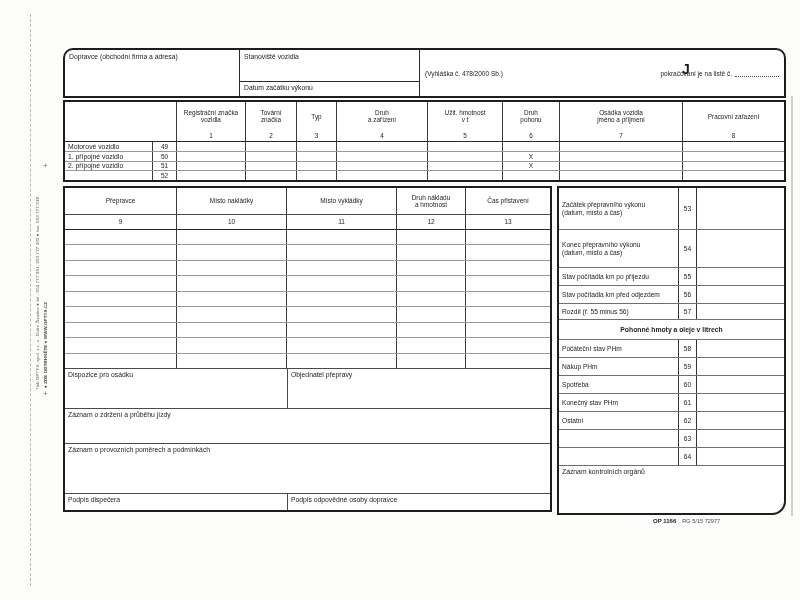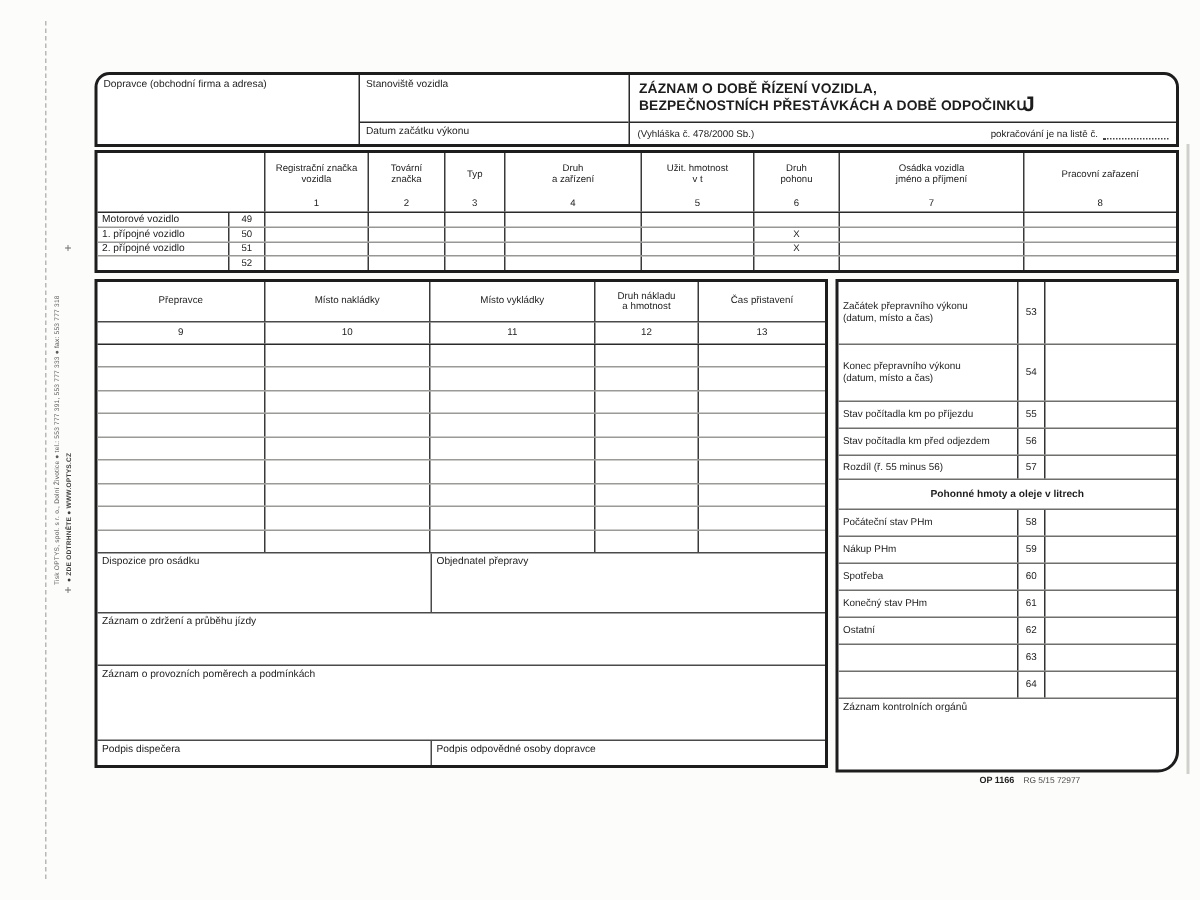--- a/index.html
+++ b/index.html
@@ -115,24 +115,20 @@
     </div>
     <div class="c2">
       <div class="r1">
         <span>Stanoviště vozidla</span>
       </div>
       <div class="r2">
         <span>Datum začátku výkonu</span>
       </div>
     </div>
     <div class="c3">
-      <div class="title">
-        <div class="t1">ZÁZNAM O DOBĚ ŘÍZENÍ VOZIDLA,</div>
-        <div class="t2">BEZPEČNOSTNÍCH PŘESTÁVKÁCH A DOBĚ ODPOČINKU</div>
-      </div>
       <div class="jmark">J</div>
       <div class="r2">
         <span>(Vyhláška č. 478/2000 Sb.)</span>
         <span class="cont-label">pokračování je na listě č.</span>
         <span class="dotline"></span>
       </div>
     </div>
   </div>
 
   <div class="sec veh">

